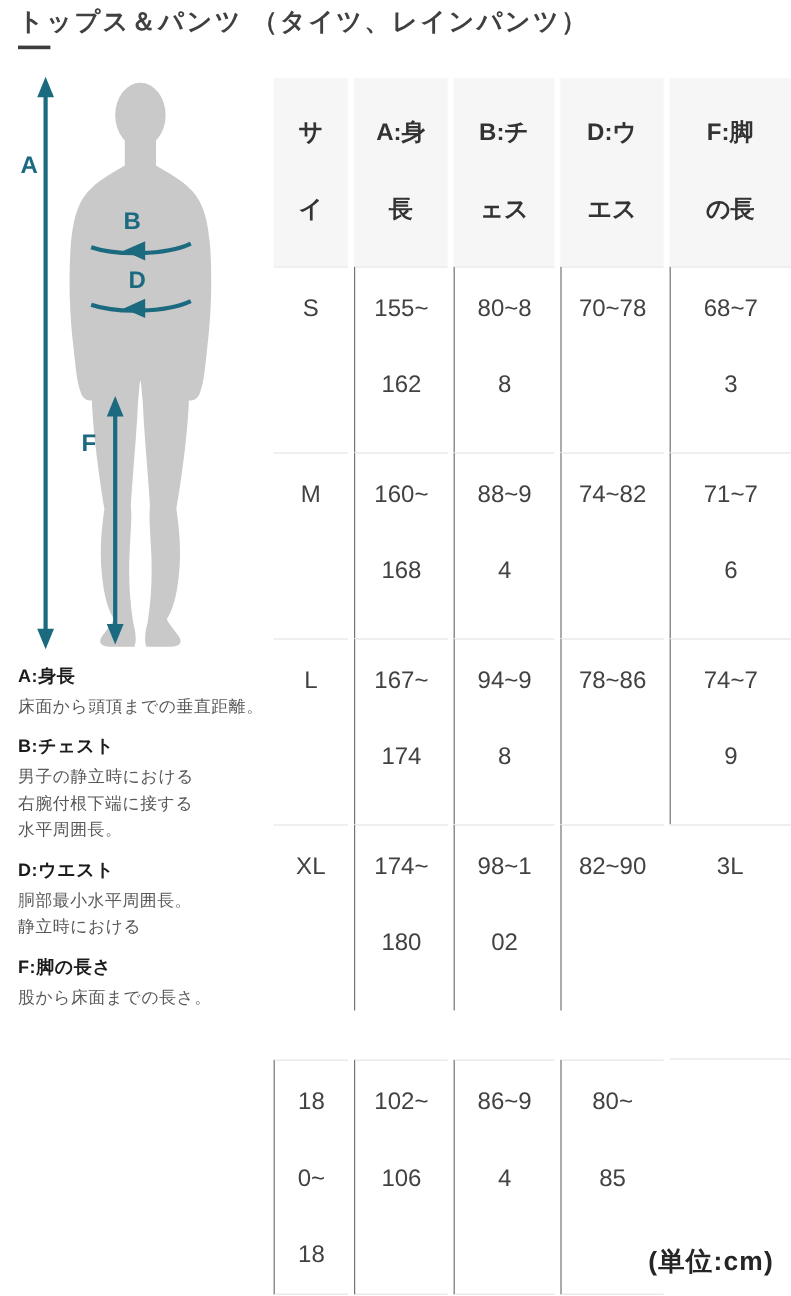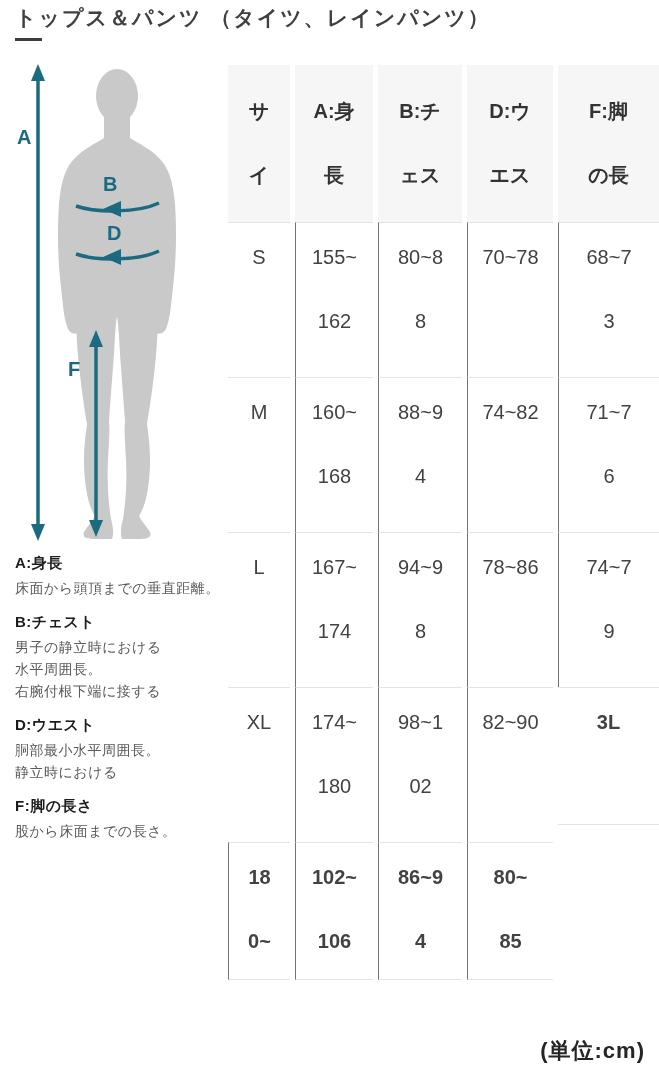--- a/index.html
+++ b/index.html
@@ -29,21 +29,21 @@
     position:absolute;left:228px;top:65px;width:431px;
     display:grid;grid-template-columns:62px 78px 84px 86px 1fr;
     grid-auto-rows:auto;column-gap:5px;row-gap:0;
   }
   .cell{
     box-sizing:border-box;text-align:center;font-size:20px;line-height:64px;
     word-break:break-all;overflow:hidden;color:#424242;
   }
   .th{background:#f6f6f6;font-weight:bold;color:#333333;height:157px;padding-top:14px;}
   .td{background:#ffffff;border-top:1px solid #e4e4e4;height:155px;padding-top:2px;}
-  .td.last-row{height:138px;border-bottom:1px solid #e4e4e4;font-weight:bold;}
+  .td.last-row{height:196px;border-bottom:1px solid #e4e4e4;}
   .vline{border-left:1px solid #737373;}
   .c0{padding-left:12px;padding-right:12px;}
   .c1{padding-left:14px;padding-right:14px;}
   .c2{padding-left:14px;padding-right:14px;}
   .c3{padding-left:14px;padding-right:14px;}
   .c4{padding-left:25px;padding-right:25px;}
 
   
   .unit-note{
     position:absolute;right:14px;top:1036px;font-size:22px;font-weight:bold;
@@ -104,22 +104,22 @@
     <text class="arrow-label" x="107" y="180" fill="#1b6a80">D</text>
     <text class="arrow-label" x="68" y="316" fill="#1b6a80">F</text>
   </svg>
 </div>
 
 <div class="definitions">
     <div class="def-term">A:身長</div>
     <div class="def-line">床面から頭頂までの垂直距離。</div>
     <div class="def-term">B:チェスト</div>
     <div class="def-line">男子の静立時における</div>
+    <div class="def-line">右腕付根下端に接する</div>
     <div class="def-line">水平周囲長。</div>
-    <div class="def-line">右腕付根下端に接する</div>
     <div class="def-term">D:ウエスト</div>
     <div class="def-line">胴部最小水平周囲長。</div>
     <div class="def-line">静立時における</div>
     <div class="def-term">F:脚の長さ</div>
     <div class="def-line">股から床面までの長さ。</div>
   </div>
 
 <div class="size-table">
     <div class="cell th c0">サイズ</div>
     <div class="cell th c1">A:身長</div>

